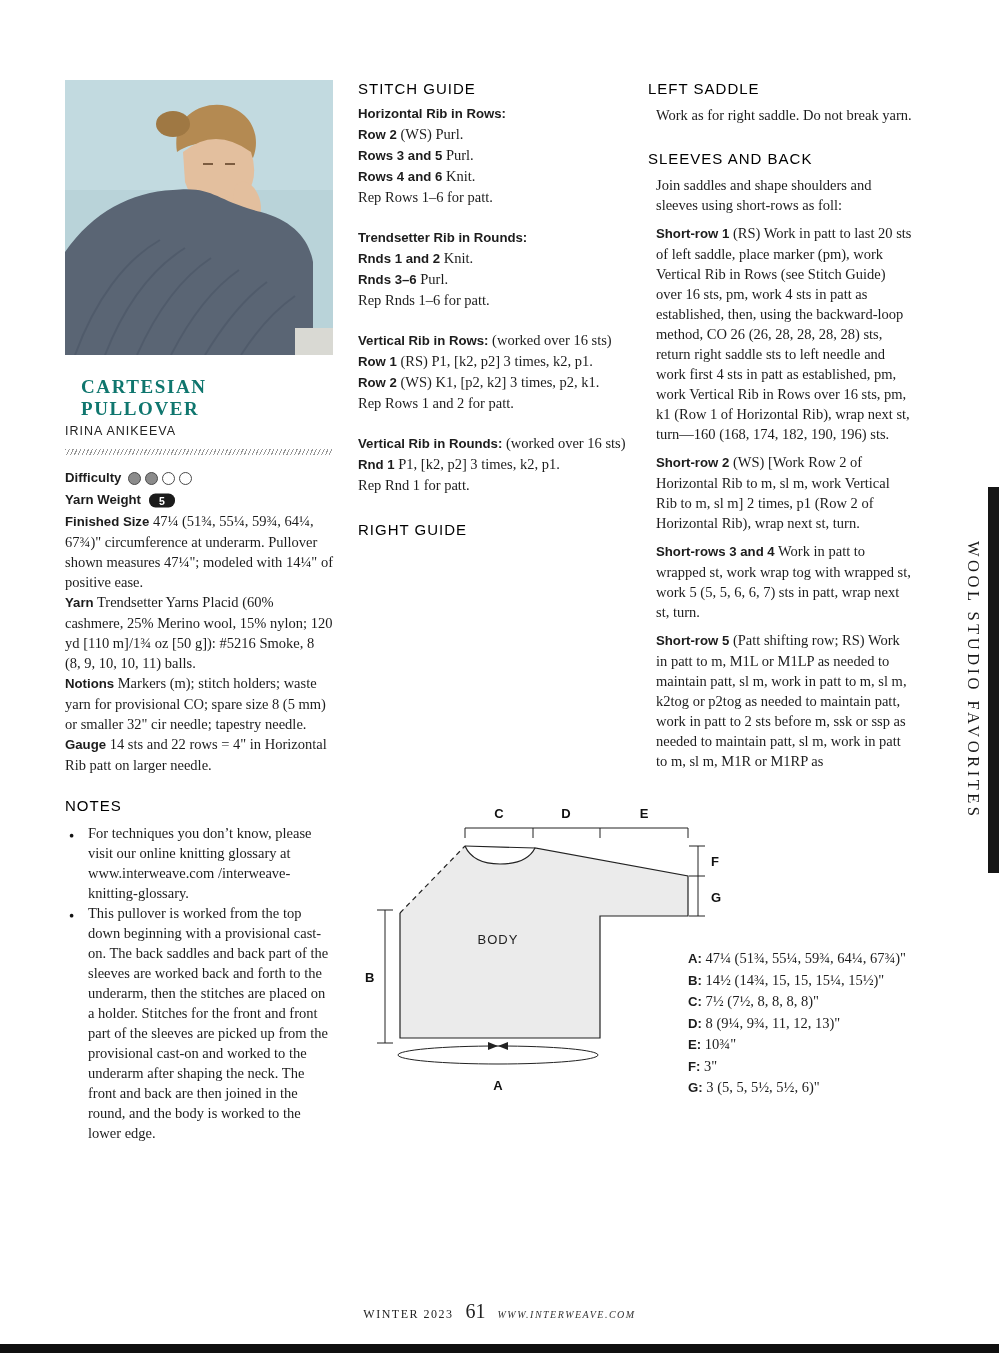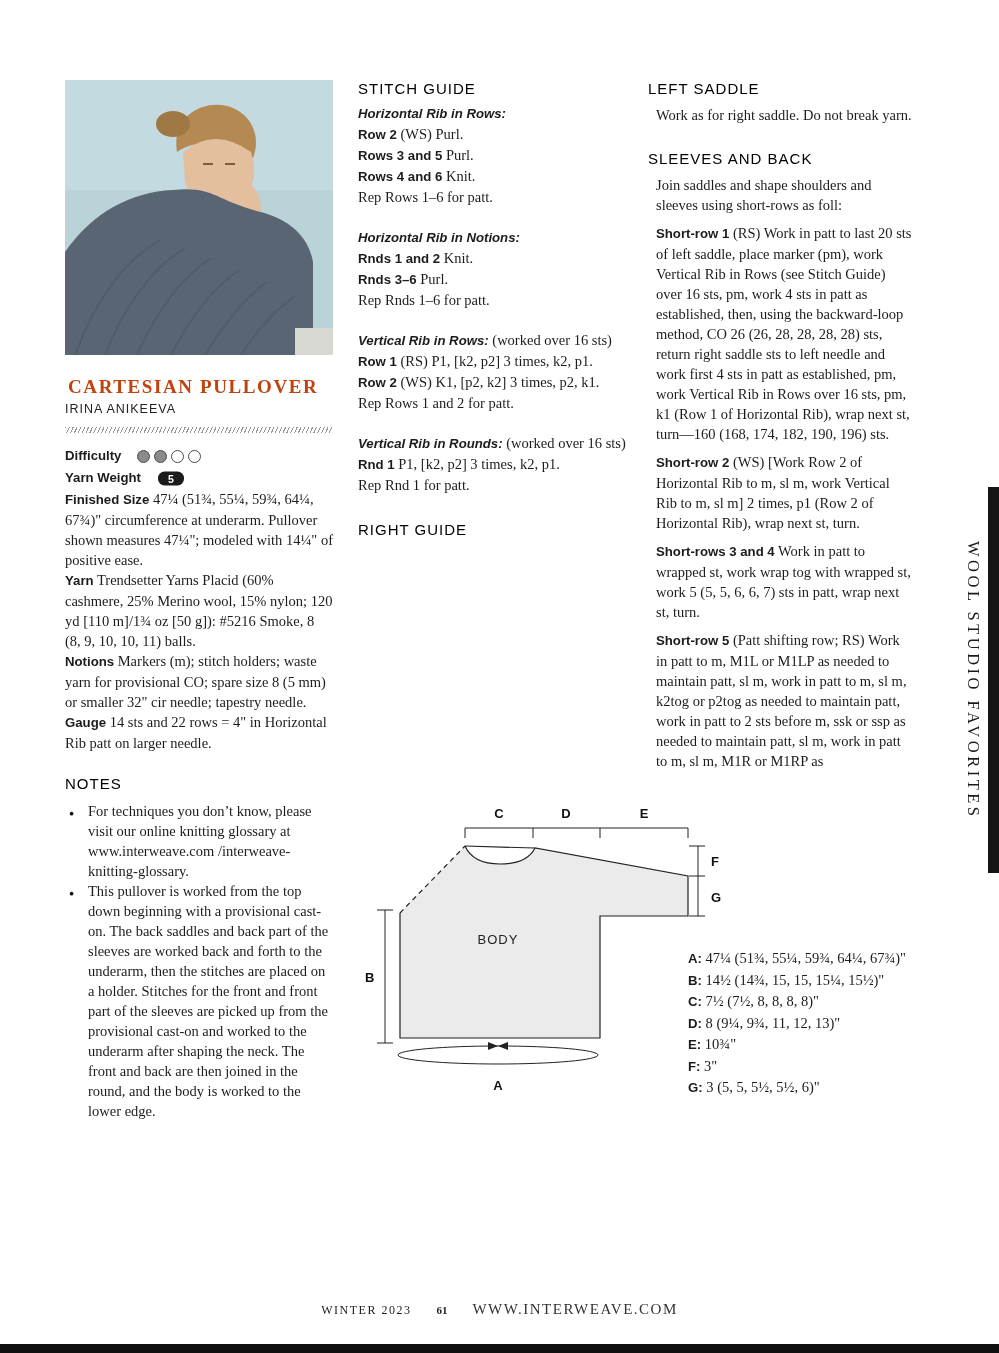--- a/index.html
+++ b/index.html
@@ -15,61 +15,61 @@
   .body-text{margin:8px;font-size:14.5px;line-height:20px;}
   b.lead{font-family:"Liberation Sans",sans-serif;font-weight:bold;font-size:13.2px;}
 
   .subhead{font-family:"Liberation Sans",sans-serif;font-weight:normal;font-size:15px;
            letter-spacing:1px;color:#000;margin:0 0 6px;}
   .subhead.spaced{margin-top:25px;}
 
   
   .photo{width:268px;height:275px;overflow:hidden;}
   .title{font-family:"Liberation Serif",serif;font-weight:bold;font-size:19px;
-         letter-spacing:1.6px;color:#c2410c;margin:21px 3px 4px;}
+         letter-spacing:1.6px;color:#0f766e;margin:21px 16px 4px;}
   .author{font-family:"Liberation Sans",sans-serif;font-size:12.5px;letter-spacing:1px;color:#222;}
   .rule-hatch{height:6px;margin:11px 0 12px;
       background:repeating-linear-gradient(115deg,#979797 0 1px,transparent 1px 3.5px);}
 
-  .spec-line{font-size:14.5px;line-height:22px;display:flex;align-items:center;gap:16px;}
+  .spec-line{font-size:14.5px;line-height:22px;display:flex;align-items:center;gap:7px;}
   .dots{display:inline-flex;gap:4px;align-items:center;}
   .dot{width:11px;height:11px;border-radius:50%;border:1.5px solid #4a4a4a;display:inline-block;background:#fff;}
   .dot.filled{background:#8b8b8b;}
   .yw-icon{display:inline-flex;align-items:center;}
 
   .spec{margin:0;font-size:14.5px;line-height:20px;}
   .notes{list-style:none;margin:9px 0 0;padding:0;font-size:14.5px;line-height:20px;}
   .notes li{position:relative;padding-left:23px;margin:0;}
   .notes li::before{content:"●";position:absolute;left:4px;top:2px;font-size:8.5px;color:#111;}
   .notes-head{margin-top:22px;}
 
   .sg-block{margin:0 0 19px;}
   .sg-title{margin:0;font-size:14.5px;line-height:20px;}
-  .sg-title b{font-family:"Liberation Sans",sans-serif;font-size:13.2px;font-style:italic;}
+  .sg-title b{font-family:"Liberation Sans",sans-serif;font-size:13.2px;}
   .sg-line{margin:0;font-size:14.5px;line-height:20px;}
 
   
   .schematic{position:absolute;left:355px;top:798px;width:390px;height:312px;}
   .schematic svg text{font-family:"Liberation Sans",sans-serif;}
   .measurements{position:absolute;left:688px;top:948px;width:262px;font-size:14.5px;line-height:20.5px;}
   .meas{margin:0;}
   .meas b{font-family:"Liberation Sans",sans-serif;font-size:13.2px;}
 
   
   .side-bar{position:absolute;right:0;top:487px;width:11px;height:386px;background:#161616;}
   .side-text{position:absolute;right:16px;top:487px;height:386px;
      writing-mode:vertical-rl;display:flex;align-items:center;justify-content:center;
      font-family:"Liberation Serif",serif;font-size:16.5px;letter-spacing:3.5px;color:#1a1a1a;}
 
   
   .footer{position:absolute;left:0;top:1300px;width:100%;text-align:center;
           font-family:"Liberation Serif",serif;color:#222;}
   .f-issue{font-size:12px;letter-spacing:1.5px;}
-  .f-page{font-size:11px;font-weight:bold;margin:0 21px;}
-  .f-site{font-size:15px;letter-spacing:1.5px;color:#333;}
+  .f-page{font-size:20px;font-weight:normal;margin:0 8px;}
+  .f-site{font-size:10px;letter-spacing:1.5px;color:#333;font-style:italic;}
   .bottom-bar{position:absolute;left:0;bottom:0;width:100%;height:9px;background:#101010;}
 </style>
 </head>
 <body>
 
 <div class="page">
 
   <aside class="col col1">
 
     <div class="photo">
@@ -139,21 +139,21 @@
 
     <div class="sg-block">
       <p class="sg-title"><b>Horizontal Rib in Rows:</b> <span></span></p>
       <p class="sg-line"><b class="lead">Row 2</b> <span>(WS) Purl.</span></p>
       <p class="sg-line"><b class="lead">Rows 3 and 5</b> <span>Purl.</span></p>
       <p class="sg-line"><b class="lead">Rows 4 and 6</b> <span>Knit.</span></p>
       <p class="sg-line"><b class="lead"></b> <span>Rep Rows 1–6 for patt.</span></p>
     </div>
 
     <div class="sg-block">
-      <p class="sg-title"><b>Horizontal Rib in Notions:</b> <span></span></p>
+      <p class="sg-title"><b>Trendsetter Rib in Rounds:</b> <span></span></p>
       <p class="sg-line"><b class="lead">Rnds 1 and 2</b> <span>Knit.</span></p>
       <p class="sg-line"><b class="lead">Rnds 3–6</b> <span>Purl.</span></p>
       <p class="sg-line"><b class="lead"></b> <span>Rep Rnds 1–6 for patt.</span></p>
     </div>
 
     <div class="sg-block">
       <p class="sg-title"><b>Vertical Rib in Rows:</b> <span>(worked over 16 sts)</span></p>
       <p class="sg-line"><b class="lead">Row 1</b> <span>(RS) P1, [k2, p2] 3 times, k2, p1.</span></p>
       <p class="sg-line"><b class="lead">Row 2</b> <span>(WS) K1, [p2, k2] 3 times, p2, k1.</span></p>
       <p class="sg-line"><b class="lead"></b> <span>Rep Rows 1 and 2 for patt.</span></p>

